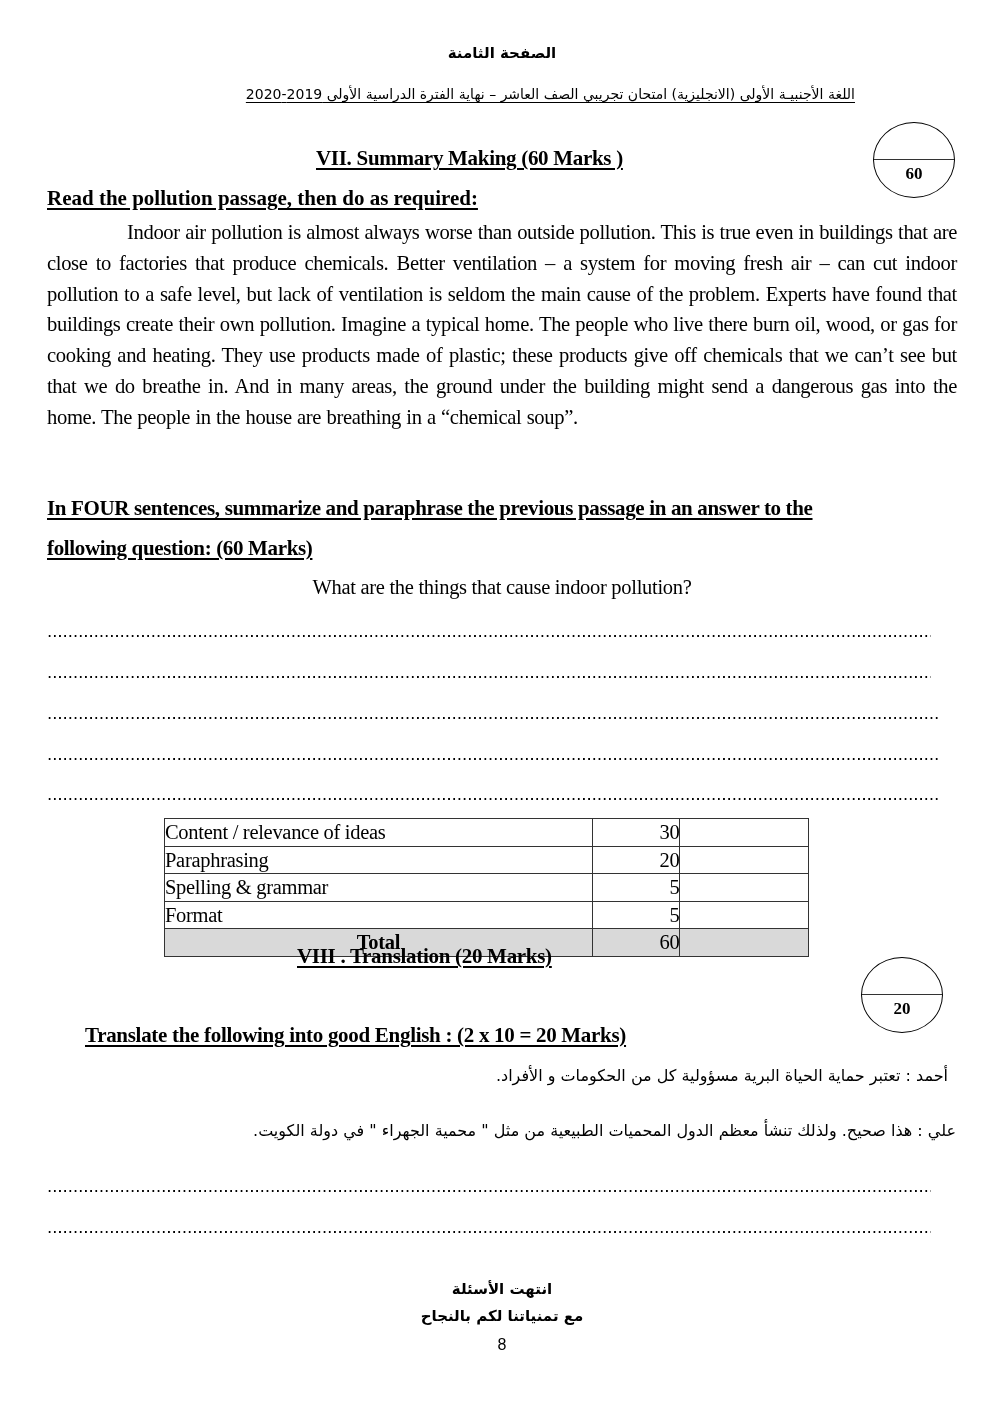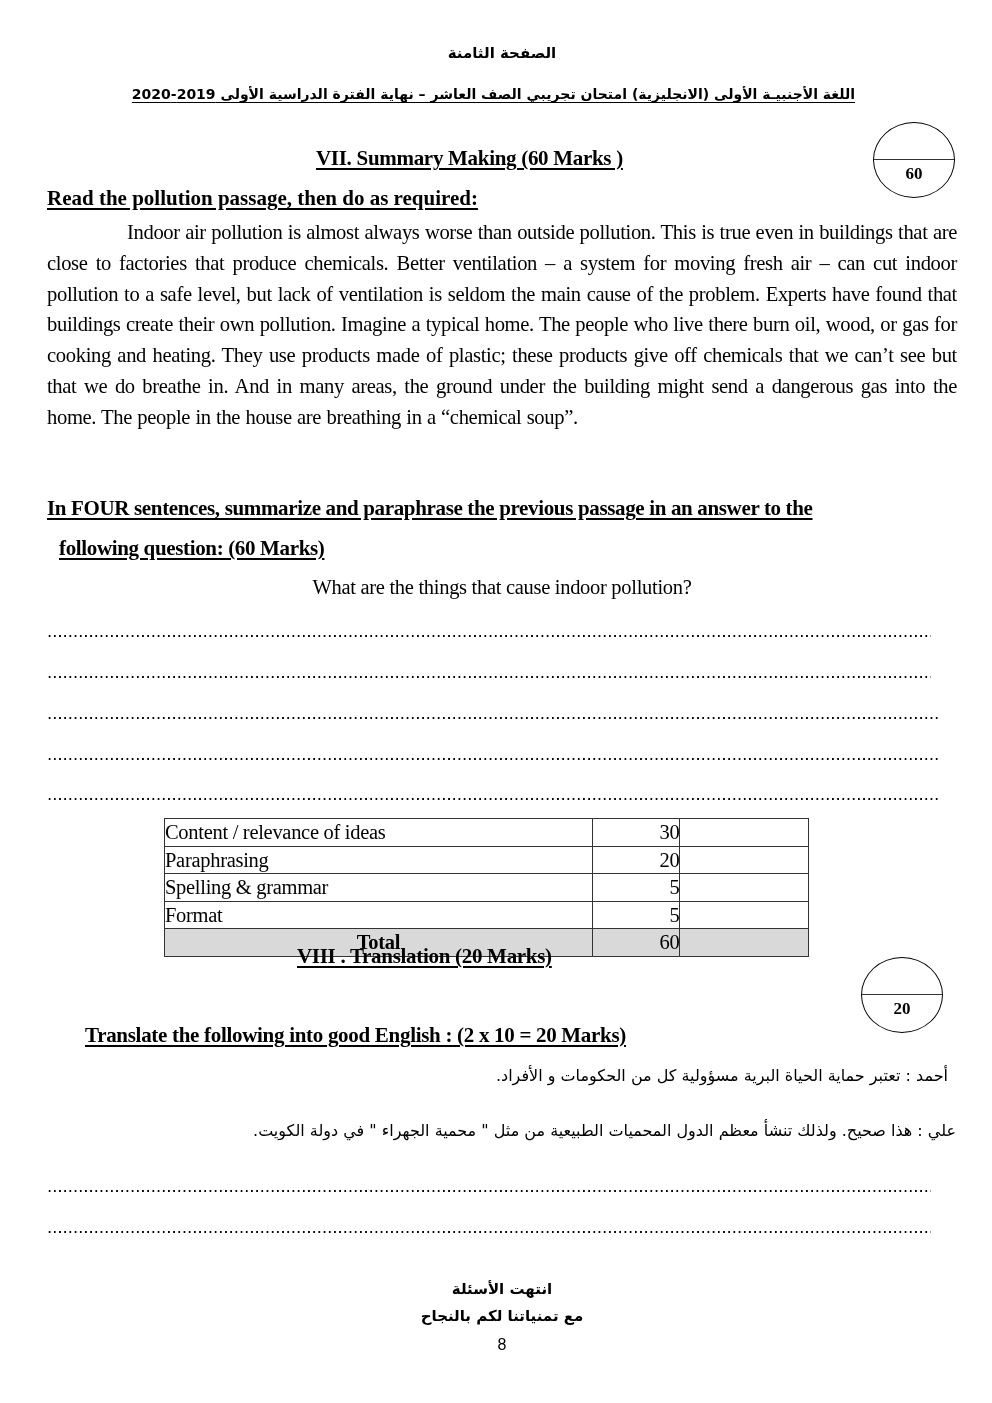--- a/index.html
+++ b/index.html
@@ -1,20 +1,20 @@
 <!DOCTYPE html>
 <html><head>
 <meta charset="utf-8">
 <style>
   html, body { margin: 0; padding: 0; background: #ffffff; }
   body { width: 992px; height: 1403px; position: relative; overflow: hidden; color: #000; font-family: "Liberation Serif", serif; }
   .abs { position: absolute; }
   .ar { font-family: "DejaVu Sans", "Liberation Sans", sans-serif; direction: rtl; }
   .page-title { top: 44px; left: 0; width: 1004px; text-align: center; font-size: 15px; font-weight: bold; }
-  .exam-title { top: 86px; left: 150px; width: 705px; text-align: right; font-size: 14px; font-weight: bold; text-decoration: underline; text-underline-offset: 3px; white-space: nowrap; }
+  .exam-title { top: 86px; left: 150px; width: 705px; text-align: right; font-size: 14px; font-weight: normal; text-decoration: underline; text-underline-offset: 3px; white-space: nowrap; }
   .section-heading { font-family: "Liberation Serif", serif; font-weight: bold; font-size: 21px; text-decoration: underline; text-underline-offset: 3px; white-space: nowrap; letter-spacing: -0.3px; }
   .circle { border: 1.5px solid #000; border-radius: 50%; box-sizing: border-box; }
   .circle .line { position: absolute; left: 0; right: 0; top: 48%; border-top: 1.5px solid #333; }
   .circle .mark { position: absolute; left: 0; right: 0; top: 55%; text-align: center; font-weight: bold; font-size: 17px; font-family: "Liberation Serif", serif; }
   .passage { top: 217px; left: 47px; width: 910px; font-size: 20.6px; line-height: 30.8px; text-align: justify; letter-spacing: -0.35px; word-spacing: 0.5px; }
   .passage .indent { display: inline-block; width: 80px; }
   .instruction { left: 47px; width: 910px; font-weight: bold; font-size: 21px; text-decoration: underline; text-underline-offset: 3px; letter-spacing: -0.35px; white-space: nowrap; }
   .question { top: 576px; left: 0; width: 1004px; text-align: center; font-size: 20.5px; letter-spacing: -0.3px; }
   .dots { left: 47px; width: 892px; height: 4px; overflow: hidden;
           background-image: radial-gradient(circle, #000 0.9px, transparent 1.1px);
@@ -39,21 +39,21 @@
 <div class="abs section-heading" style="top:146px; left:316px;">VII. Summary Making (60 Marks )</div>
 <div class="abs circle" style="top:122px; left:873px; width:82px; height:76px;">
   <div class="line"></div>
   <div class="mark">60</div>
 </div>
 <div class="abs section-heading" style="top:186px; left:47px; letter-spacing:0;">Read the pollution passage, then do as required:</div>
 
 <div class="abs passage"><span class="indent"></span><span>Indoor air pollution is almost always worse than outside pollution. This is true even in buildings that are close to factories that produce chemicals. Better ventilation – a system for moving fresh air – can cut indoor pollution to a safe level, but lack of ventilation is seldom the main cause of the problem. Experts have found that buildings create their own pollution. Imagine a typical home. The people who live there burn oil, wood, or gas for cooking and heating. They use products made of plastic; these products give off chemicals that we can’t see but that we do breathe in. And in many areas, the ground under the building might send a dangerous gas into the home. The people in the house are breathing in a “chemical soup”.</span></div>
 
 <div class="abs instruction" style="top:496px;">In FOUR sentences, summarize and paraphrase the previous passage in an answer to the</div>
-<div class="abs instruction" style="top:536px;margin-left:12px;">following question: (60 Marks)</div>
+<div class="abs instruction" style="top:536px;">following question: (60 Marks)</div>
 <div class="abs question">What are the things that cause indoor pollution?</div>
 
 <div class="abs dots" style="top:634px; width:884px;"></div>
 <div class="abs dots" style="top:675px; width:884px;"></div>
 <div class="abs dots" style="top:716px;"></div>
 <div class="abs dots" style="top:757px;"></div>
 <div class="abs dots" style="top:797px;"></div>
 
 <table class="rubric">
   <tbody>

